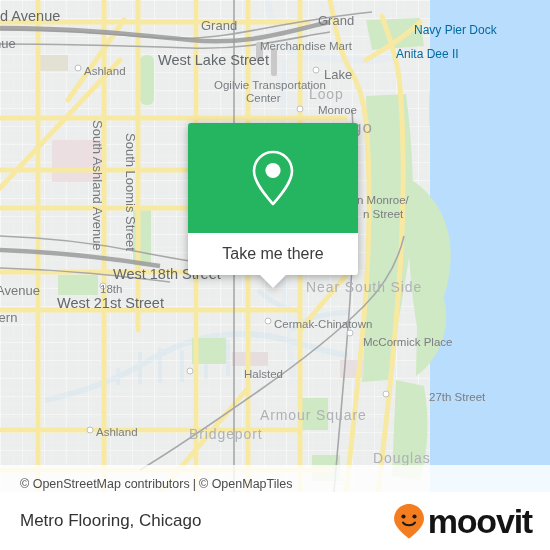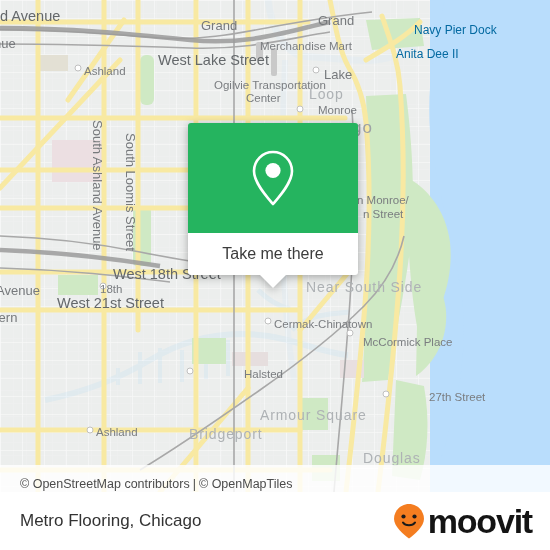--- a/index.html
+++ b/index.html
@@ -320,21 +320,21 @@
     <div class="map-label lbl-transit" style="left:100px; top:283px;">18th</div>
     <div class="map-label lbl-street-big" style="left:57px;  top:295px;">West 21st Street</div>
     <div class="map-label lbl-street" style="left:-5px;  top:310px;">tern</div>
     <div class="map-label lbl-transit" style="left:274px; top:318px;">Cermak-Chinatown</div>
     <div class="map-label lbl-transit" style="left:363px; top:336px;">McCormick Place</div>
     <div class="map-label lbl-transit" style="left:196px; top:368px;margin-left:48px;">Halsted</div>
     <div class="map-label lbl-transit" style="left:393px; top:391px;margin-left:36px;">27th Street</div>
     <div class="map-label lbl-place" style="left:260px; top:407px;">Armour Square</div>
     <div class="map-label lbl-transit" style="left:96px;  top:426px;">Ashland</div>
     <div class="map-label lbl-place" style="left:157px; top:426px;margin-left:32px;">Bridgeport</div>
-    <div class="map-label lbl-place" style="left:363px; top:450px;">Douglas</div>
+    <div class="map-label lbl-place" style="left:373px; top:450px;">Douglas</div>
 
     <div class="popup">
       <div class="popup-head">
         <svg class="popup-pin" width="46" height="58" viewBox="0 0 46 58">
           <path d="M23 3 C12.5 3 4 11.5 4 22 C4 34 17 48 23 55
                    C29 48 42 34 42 22 C42 11.5 33.5 3 23 3 Z" fill="none" stroke="#ffffff" stroke-width="2.6" stroke-linejoin="round"></path>
           <circle cx="23" cy="21.5" r="7.6" fill="#ffffff"></circle>
         </svg>
       </div>
       <div class="popup-body">

